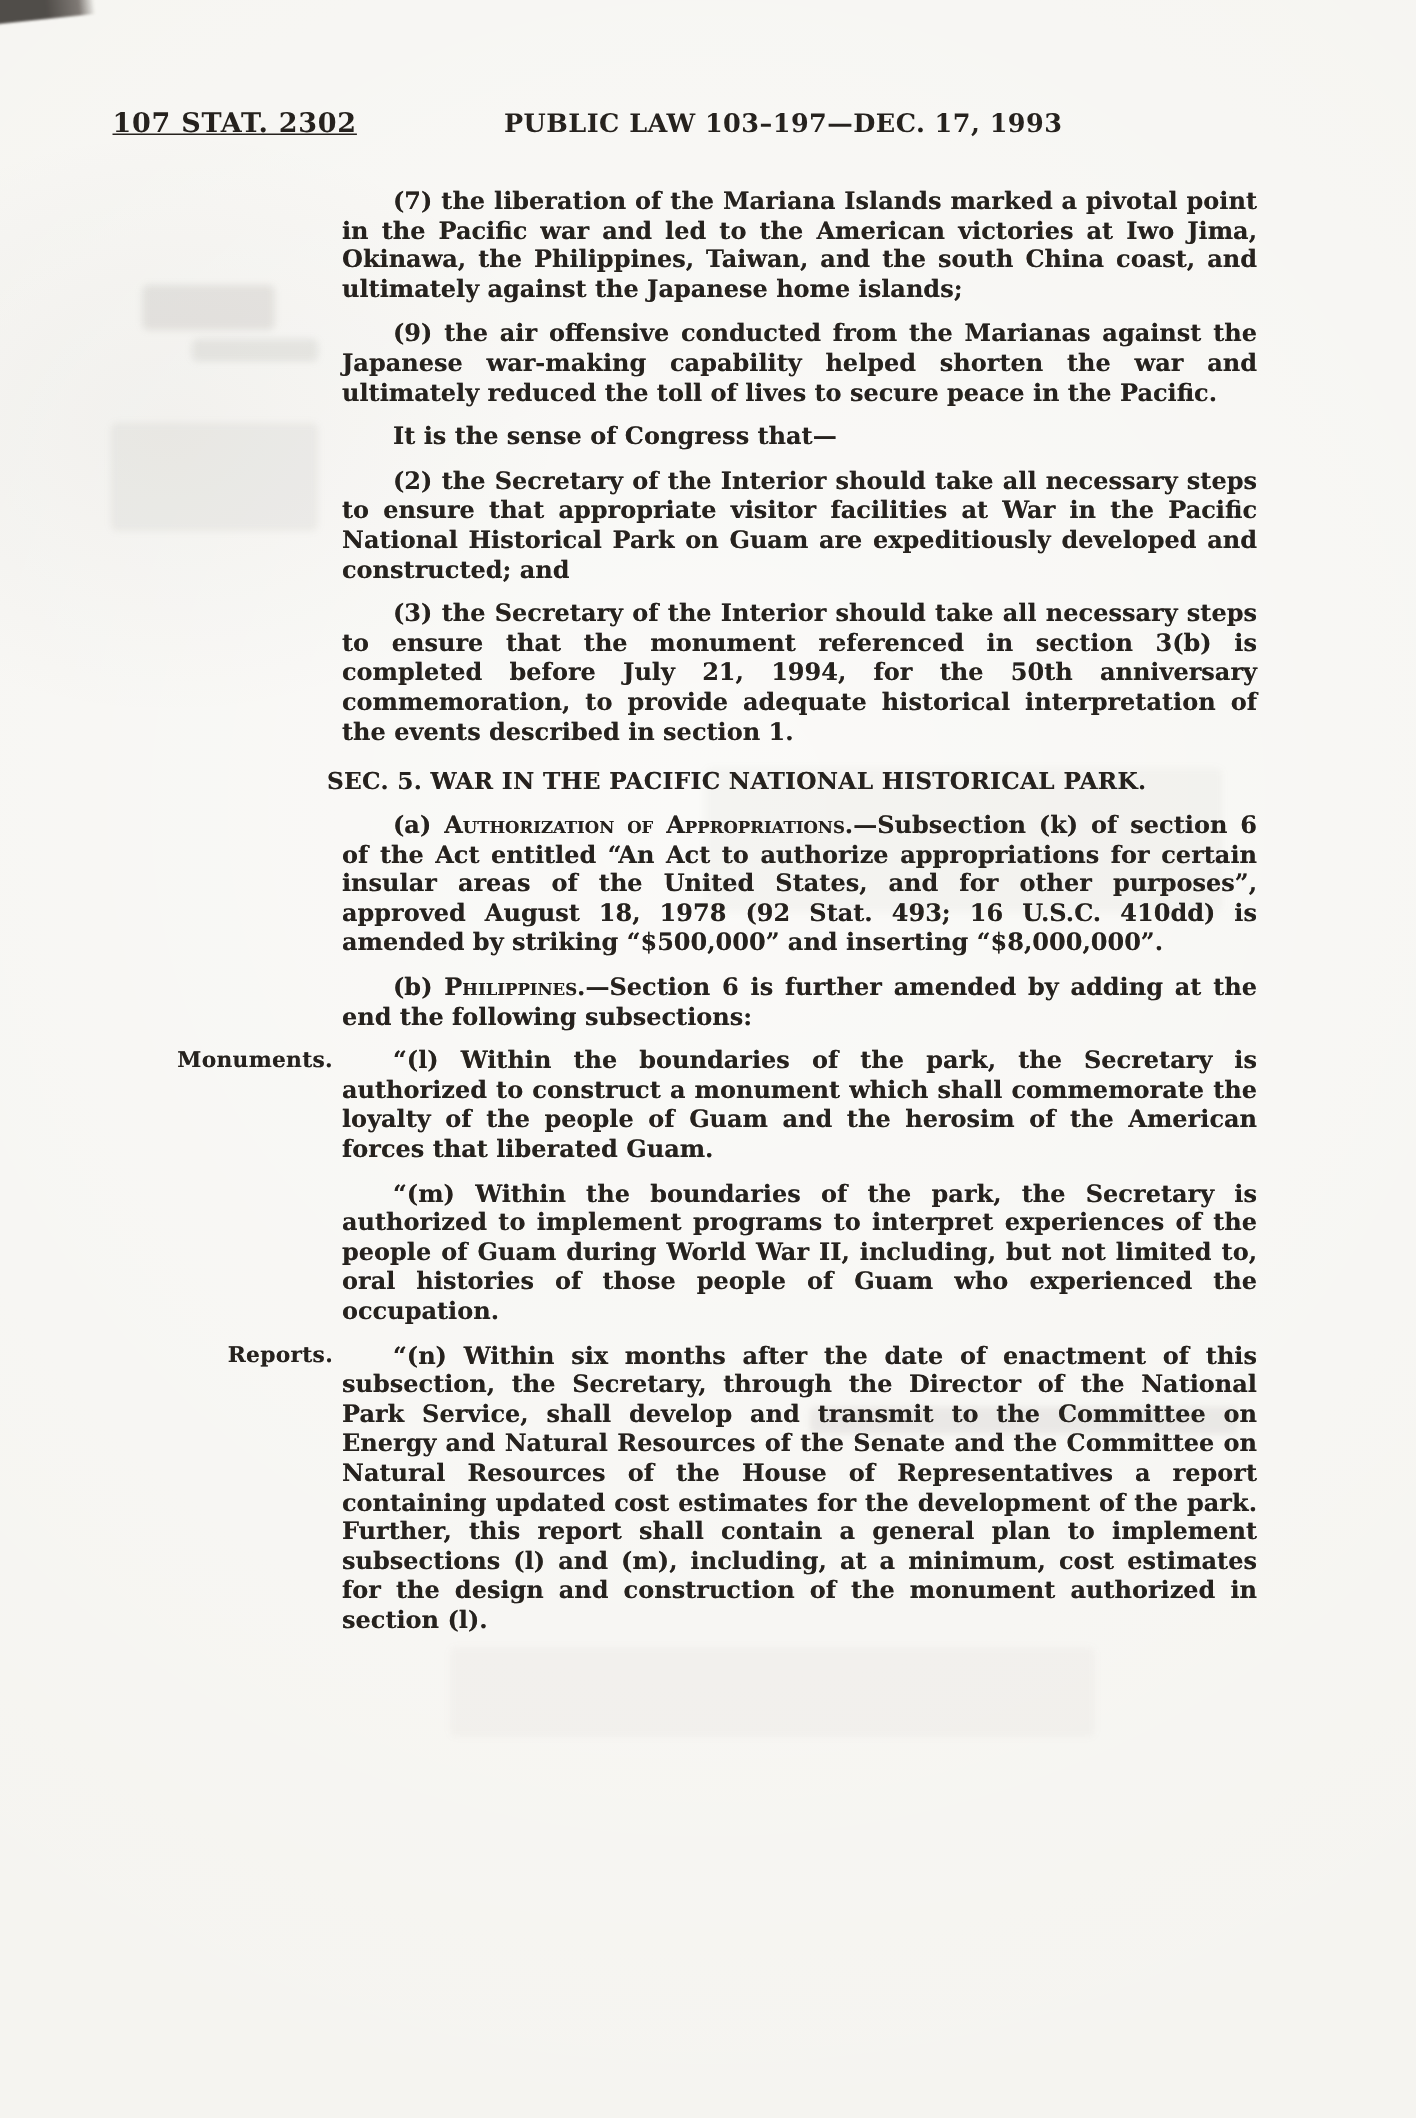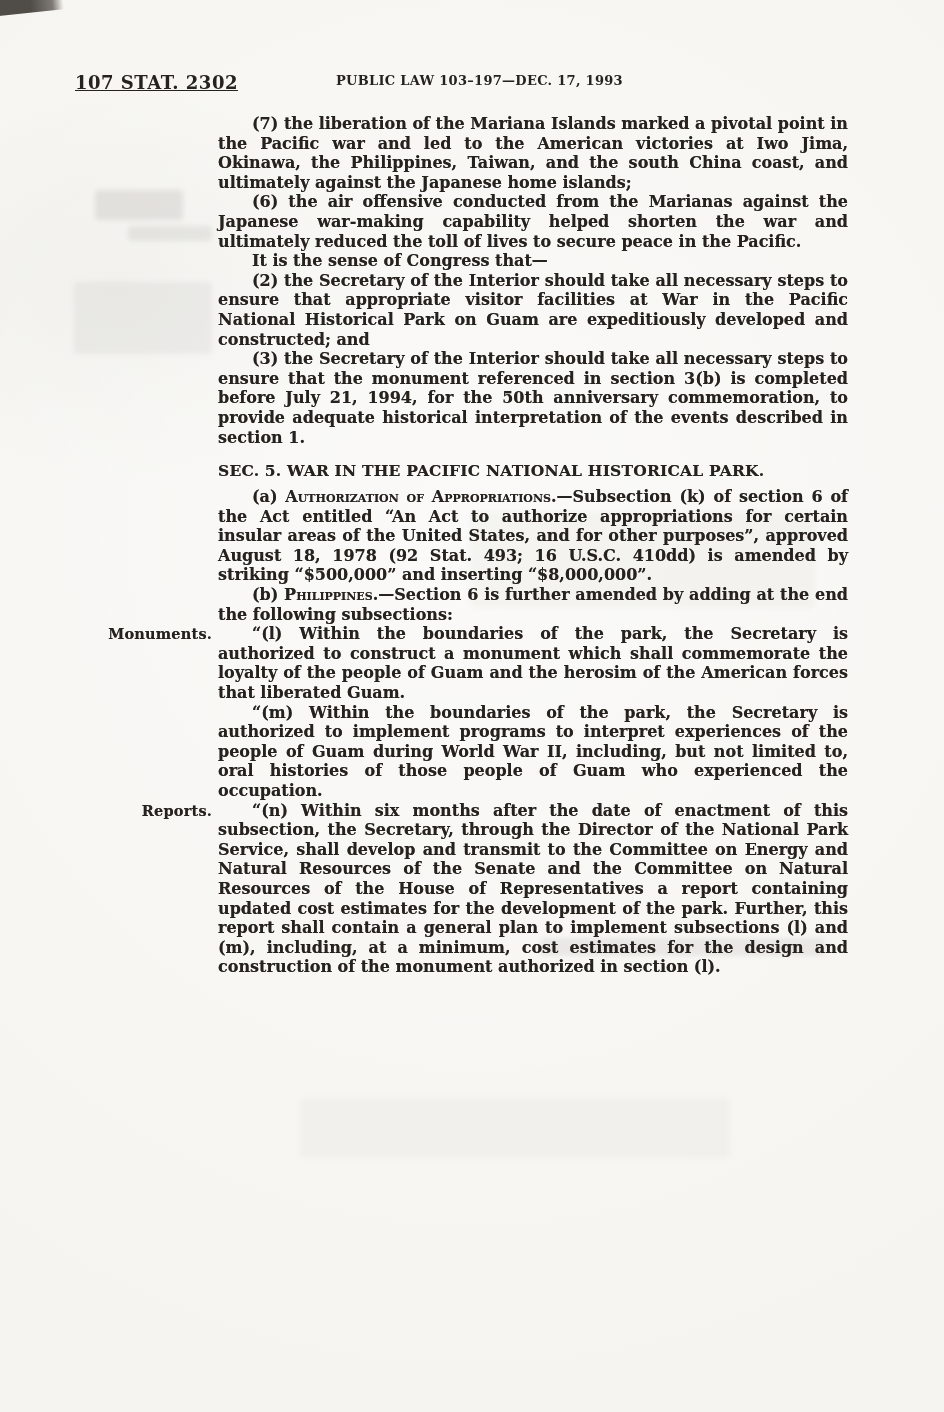--- a/index.html
+++ b/index.html
@@ -37,32 +37,32 @@
 
   
   .stat-label {
     position: absolute; left: 75px; top: 72px;
     font-size: 18px; font-weight: bold; letter-spacing: .5px;
     white-space: nowrap;
     text-decoration: underline;
   }
   .law-title {
     position: absolute; left: 336px; top: 73px;
-    font-size: 13px; font-weight: bold; letter-spacing: .3px;
+    font-size: 17px; font-weight: bold; letter-spacing: .3px;
     white-space: nowrap;
   }
 
   
   .column {
     position: absolute; left: 218px; top: 114px; width: 630px;
     font-size: 16px; line-height: 19.6px; font-weight: bold;
     text-align: justify;
     text-shadow: 0 0 .4px rgba(38,34,30,.55);
   }
-  .column p { margin: 0; }
+  .column p { margin: 10px; }
   .clause { margin-left: 34px; text-indent: 34px; }
   .flush  { text-indent: 34px; }
   h2.sec {
     font-size: 15.5px; line-height: 19px;
     margin: 14px 0 7px 0;
     text-align: left; text-indent: 0; letter-spacing: .2px;
   }
   .sc { font-variant: small-caps; }
 
   .noted { position: relative; }
@@ -85,21 +85,21 @@
   <div class="ghost g4"></div>
   <div class="ghost g5"></div>
   <div class="ghost g6"></div>
 
   <span class="stat-label">107 STAT. 2302</span>
   <span class="law-title">PUBLIC LAW 103–197—DEC. 17, 1993</span>
 
   <main class="column">
 
     <p class="clause">(7) the liberation of the Mariana Islands marked a pivotal point in the Pacific war and led to the American victories at Iwo Jima, Okinawa, the Philippines, Taiwan, and the south China coast, and ultimately against the Japanese home islands;</p>
-    <p class="clause">(6) the air offensive conducted from the Marianas against the Japanese war-making capability helped shorten the war and ultimately reduced the toll of lives to secure peace in the Pacific.</p>
+    <p class="clause">(9) the air offensive conducted from the Marianas against the Japanese war-making capability helped shorten the war and ultimately reduced the toll of lives to secure peace in the Pacific.</p>
 
 
     <p class="flush">It is the sense of Congress that—</p>
     <p class="clause">(2) the Secretary of the Interior should take all necessary steps to ensure that appropriate visitor facilities at War in the Pacific National Historical Park on Guam are expeditiously developed and constructed; and</p>
     <p class="clause">(3) the Secretary of the Interior should take all necessary steps to ensure that the monument referenced in section 3(b) is completed before July 21, 1994, for the 50th anniversary commemoration, to provide adequate historical interpretation of the events described in section 1.</p>
 
     <h2 class="sec">SEC. 5. WAR IN THE PACIFIC NATIONAL HISTORICAL PARK.</h2>
 
     <p class="flush"><span>(a) </span><span class="sc">Authorization of Appropriations.—</span><span>Subsection (k) of section 6 of the Act entitled “An Act to authorize appropriations for certain insular areas of the United States, and for other purposes”, approved August 18, 1978 (92 Stat. 493; 16 U.S.C. 410dd) is amended by striking “$500,000” and inserting “$8,000,000”.</span></p>
 

